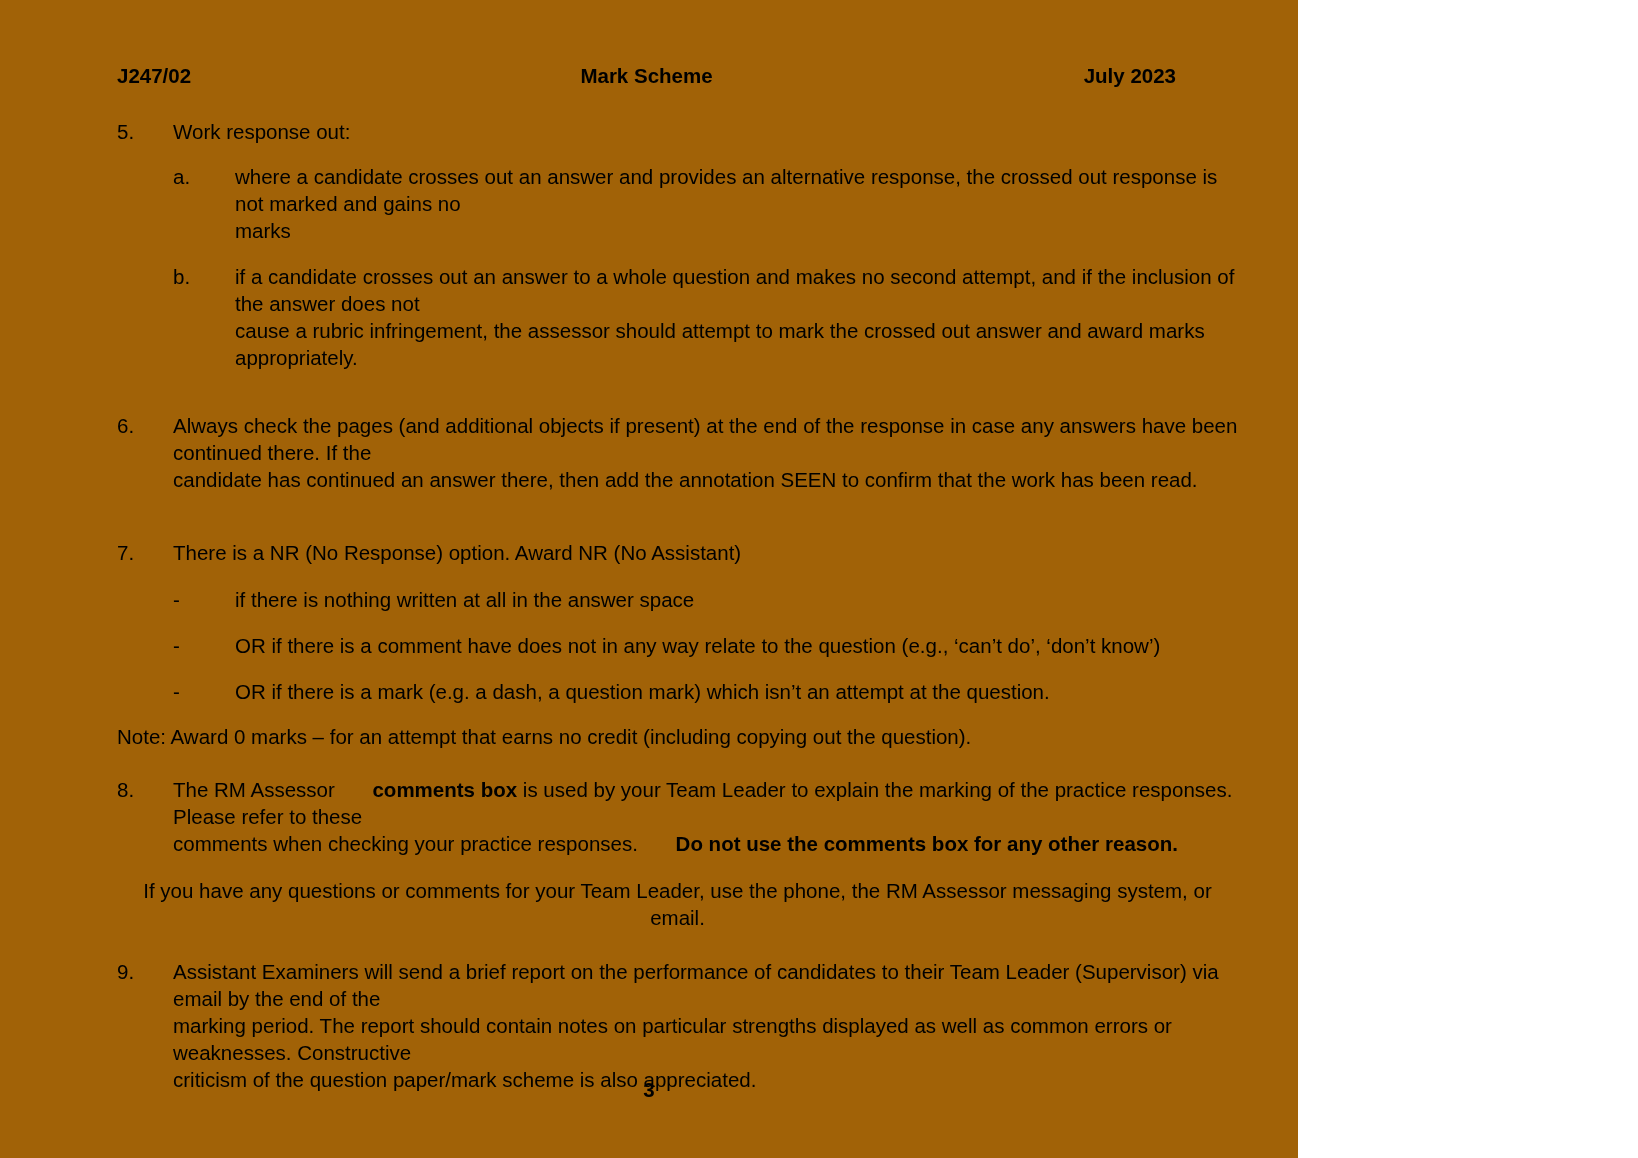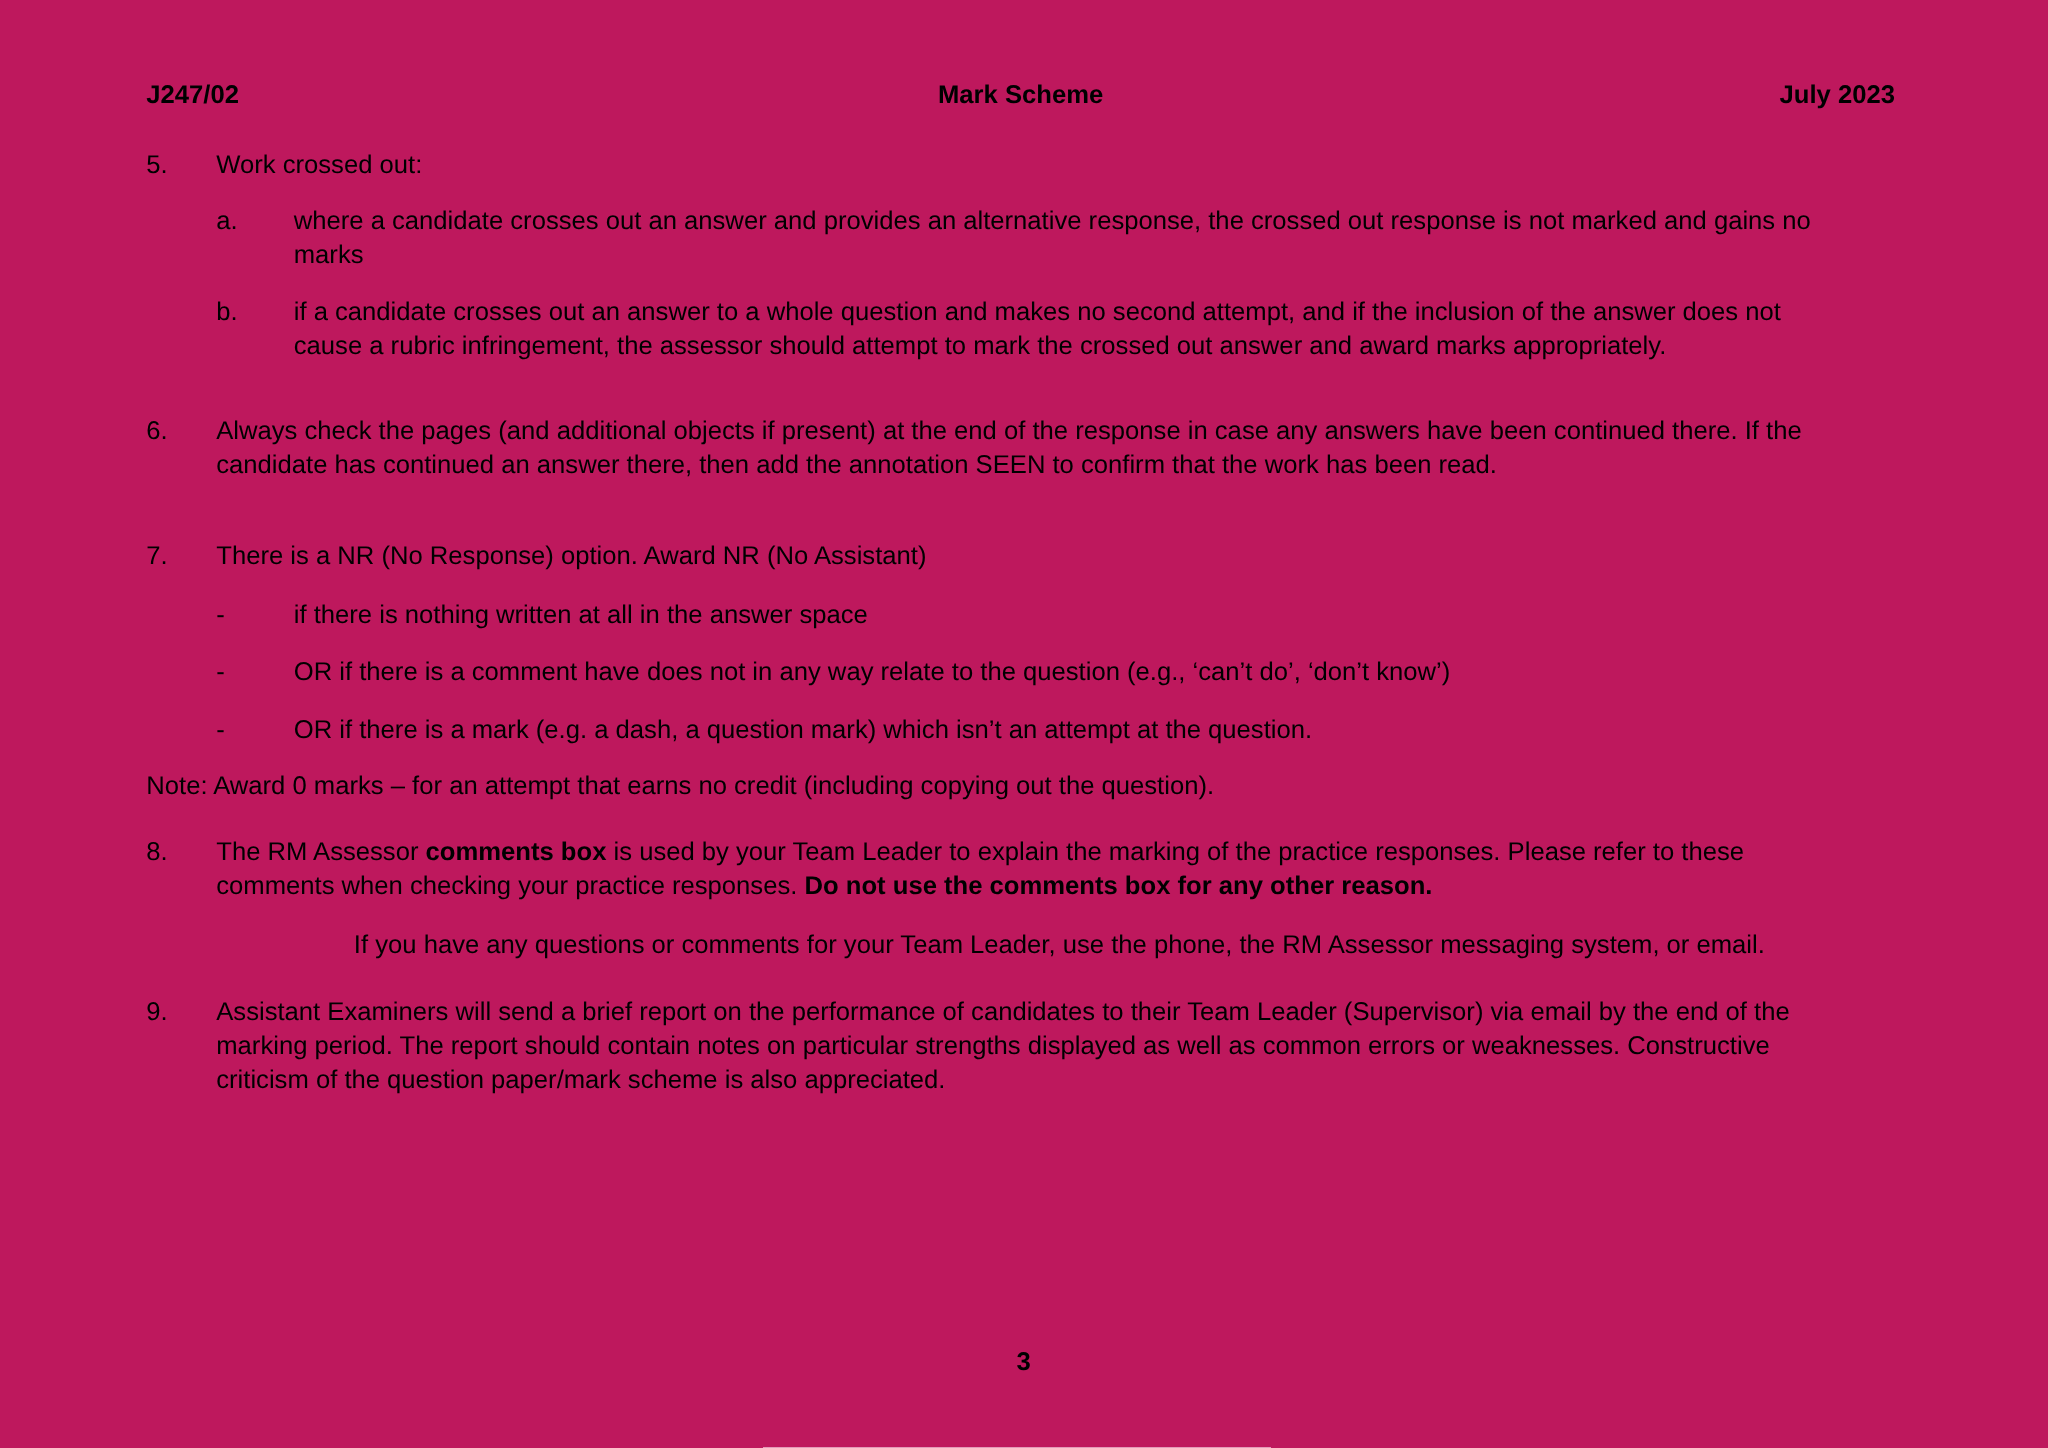--- a/index.html
+++ b/index.html
@@ -2,23 +2,23 @@
 <html><head>
 <meta charset="utf-8">
 <style>
   html, body {
     margin: 0;
     padding: 0;
     background: #ffffff;
   }
   .page {
     position: relative;
-    width: 1638px;
+    width: 1298px;
     height: 1158px;
-    background: #be185d;
+    background: #a16207;
     color: #000000;
     font-family: "Liberation Sans", sans-serif;
     font-size: 20.5px;
     line-height: 27px;
     overflow: hidden;
     box-sizing: border-box;
   }
   .header {
     display: grid;
     grid-template-columns: 1fr auto 1fr;
@@ -59,38 +59,38 @@
   .mt-item9  { margin-top: 27px; }
 
   .footer {
     position: absolute;
     top: 1076px;
     left: 0;
     width: 100%;
     text-align: center;
     font-weight: bold;
   }
-  strong { font-weight: bold; }
+  strong { font-weight: bold; margin-left: 32px; }
 </style>
 </head>
 <body>
 
 <div class="page">
 
   <div class="header">
     <span class="left">J247/02</span>
     <span class="center">Mark Scheme</span>
     <span class="right">July 2023</span>
   </div>
 
   <main>
 
     <div class="row mt-item5">
       <span class="marker">5.</span>
-      <span class="text">Work crossed out:</span>
+      <span class="text">Work response out:</span>
     </div>
     <div class="row l2 mt-5a">
       <span class="marker">a.</span>
       <span class="text">where a candidate crosses out an answer and provides an alternative response, the crossed out response is not marked and gains no
 marks</span>
     </div>
     <div class="row l2 mt-5b">
       <span class="marker">b.</span>
       <span class="text">if a candidate crosses out an answer to a whole question and makes no second attempt, and if the inclusion of the answer does not
 cause a rubric infringement, the assessor should attempt to mark the crossed out answer and award marks appropriately.</span>

